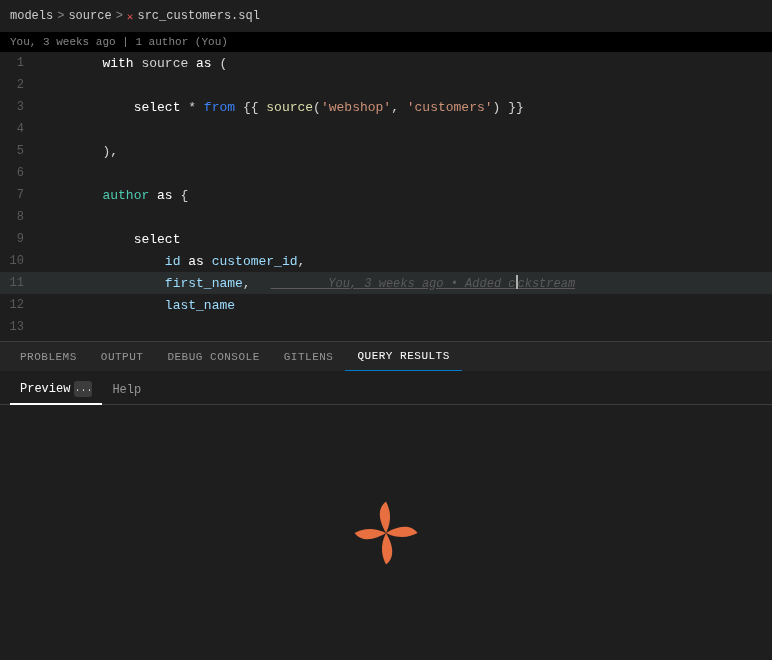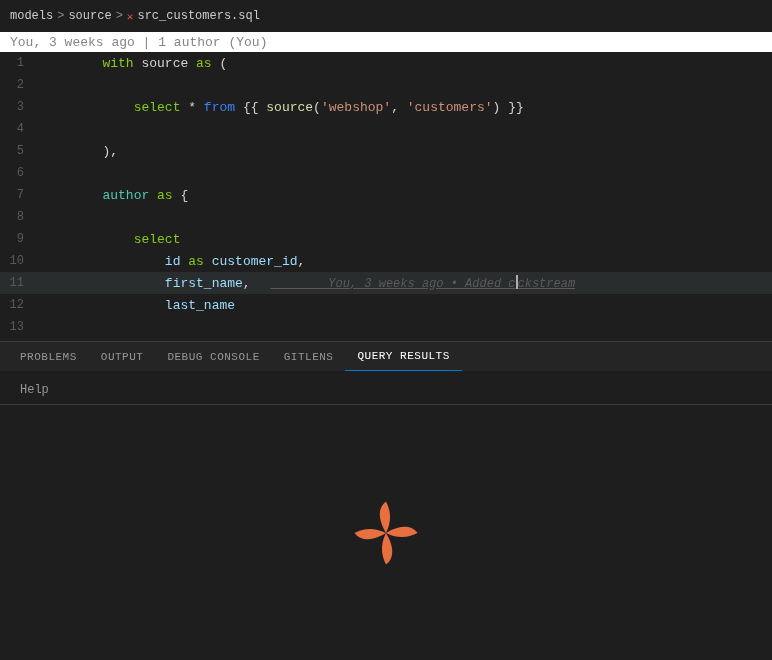--- a/index.html
+++ b/index.html
@@ -28,23 +28,23 @@
       color: #858585;
     }
     .breadcrumb-close {
       color: #e05252;
       font-size: 11px;
     }
 
     
     .git-blame {
       padding: 2px 10px;
-      font-size: 13px;
+      font-size: 11px;
       color: #858585;
-      background: #ffffff;
+      background: #000000;
       height: 20px;
       display: flex;
       align-items: center;
     }
 
     .code-line {
       display: flex;
       align-items: center;
       height: 22px;
       min-height: 22px;
@@ -82,21 +82,21 @@
       display: inline-block;
       width: 2px;
       height: 14px;
       background: #aeafad;
       vertical-align: middle;
       position: relative;
       top: -1px;
     }
 
     
-    .kw { color: #84cc16; }
+    .kw { color: #ffffff; }
     .kw-from { color: #3b82f6; }
     .fn-name { color: #dcdcaa; }   
     .str { color: #ce9178; }
     .identifier { color: #9cdcfe; }
     .renamed { color: #4ec9b0; }   
     .plain { color: #d4d4d4; }
     .source-ref { color: #4ec9b0; }
 
     
     .tab-bar {
@@ -299,20 +299,26 @@
     <div class="tab-item">PROBLEMS</div>
     <div class="tab-item">OUTPUT</div>
     <div class="tab-item">DEBUG CONSOLE</div>
     <div class="tab-item">GITLENS</div>
     <div class="tab-item active">QUERY RESULTS</div>
   </div>
 
   <div style="display:flex; flex-direction:column; flex:1; background:#1e1e1e;">
 
     <div class="panel-tabs">
+      <div class="panel-tab active">
+        <span>Preview</span>
+        <div class="panel-tab-dots">
+          <span>...</span>
+        </div>
+      </div>
       <div class="panel-tab">
         <span>Help</span>
       </div>
     </div>
 
     <div class="panel-content">
 
       <svg class="ninja-star" viewBox="0 0 100 100" xmlns="http://www.w3.org/2000/svg">
         <g fill="#e87040">
 

